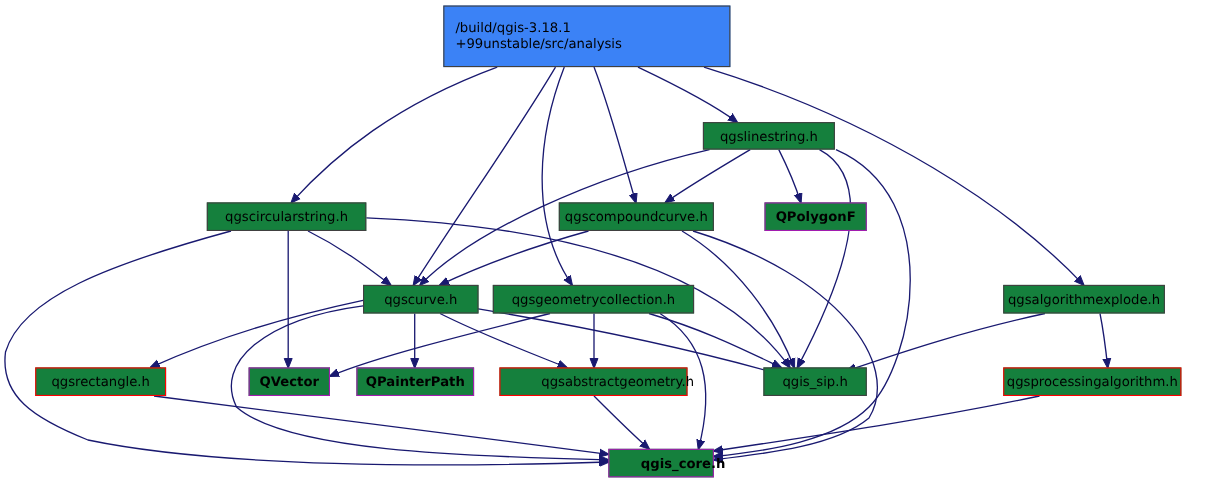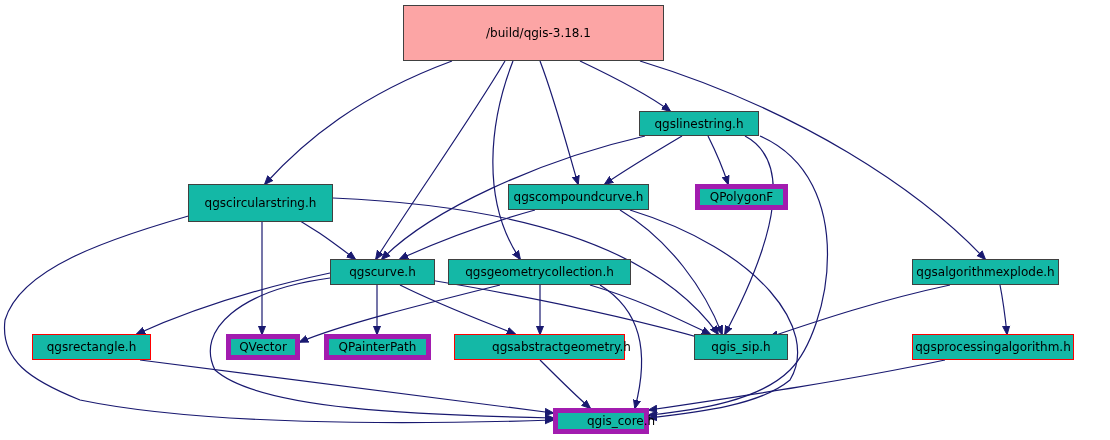--- a/index.html
+++ b/index.html
@@ -1,26 +1,26 @@
 <!DOCTYPE html>
 <html><head>
 <meta charset="utf-8">
 <style>
   html, body { margin: 0; padding: 0; background: #ffffff; }
   body { width: 1110px; height: 440px; position: relative; overflow: hidden;
          font-family: "DejaVu Sans", sans-serif; }
   #graph { position: absolute; left: 0; top: 0; width: 1110px; height: 440px; }
-  .node { position: absolute; box-sizing: border-box; background: #14b8a6;
+  .node { position: absolute; box-sizing: border-box; background: #15803d;
           font-size: 12px; color: #000; display: flex; align-items: center;
           justify-content: center; white-space: nowrap; cursor: pointer; }
   .node.normal { border: 1px solid #404040; }
-  .node.external { border: 5px solid #a21caf; }
+  .node.external { border: 1px solid #a21caf; font-weight: bold; }
   .node.incomplete { border: 1px solid #ff0000; }
-  .node.root { background: #fca5a5; border: 1px solid #404040; flex-direction: column;
-               align-items: center; justify-content: center; padding-left: 10px;
+  .node.root { background: #3b82f6; border: 1px solid #404040; flex-direction: column;
+               align-items: flex-start; justify-content: center; padding-left: 10px;
                line-height: 15px; }
   .node.root span { display: block; }
 </style>
 </head>
 <body>
 
 <svg id="graph" xmlns="http://www.w3.org/2000/svg" width="1110" height="440" viewBox="0 0 1110 440">
   <defs>
     <marker id="arrow" viewBox="0 0 10 10" refX="9" refY="5" markerWidth="9" markerHeight="9" orient="auto-start-reverse" markerUnits="userSpaceOnUse">
       <path d="M0,1 L10,5 L0,9 z" fill="#191970" stroke="#191970"></path>
@@ -57,24 +57,25 @@
       <path d="M950,285 C880,300 820,320 770,337" fill="none" stroke="#191970" stroke-width="1.2" marker-end="url(#arrow)"></path>
       <path d="M1000,285 C1003,300 1005,315 1007,334" fill="none" stroke="#191970" stroke-width="1.2" marker-end="url(#arrow)"></path>
       <path d="M140,360 C300,380 450,400 553,413" fill="none" stroke="#191970" stroke-width="1.2" marker-end="url(#arrow)"></path>
       <path d="M540,360 C560,380 575,395 590,408" fill="none" stroke="#191970" stroke-width="1.2" marker-end="url(#arrow)"></path>
       <path d="M945,360 C850,380 750,395 649,410" fill="none" stroke="#191970" stroke-width="1.2" marker-end="url(#arrow)"></path>
     </g>
 </svg>
 
 <div class="node root" style="left:403px; top:5px; width:261px; height:56px;">
   <span>/build/qgis-3.18.1</span>
+  <span>+99unstable/src/analysis</span>
 </div>
 
 <div class="node normal" style="left:639px; top:111px; width:120px; height:25px;">qgslinestring.h</div>
-<div class="node normal" style="left:188px; top:184px; width:145px; height:38px;">qgscircularstring.h</div>
+<div class="node normal" style="left:188px; top:184px; width:145px; height:26px;">qgscircularstring.h</div>
 <div class="node normal" style="left:508px; top:184px; width:141px; height:26px;">qgscompoundcurve.h</div>
 <div class="node external" style="left:695px; top:184px; width:93px; height:26px;">QPolygonF</div>
 <div class="node normal" style="left:330px; top:259px; width:105px; height:26px;">qgscurve.h</div>
 <div class="node normal" style="left:448px; top:259px; width:183px; height:26px;">qgsgeometrycollection.h</div>
 <div class="node normal" style="left:912px; top:259px; width:147px; height:26px;text-align:right;">qgsalgorithmexplode.h</div>
 <div class="node incomplete" style="left:32px; top:334px; width:119px; height:26px;">qgsrectangle.h</div>
 <div class="node external" style="left:226px; top:334px; width:74px; height:26px;">QVector</div>
 <div class="node external" style="left:324px; top:334px; width:107px; height:26px;">QPainterPath</div>
 <div class="node incomplete" style="left:454px; top:334px; width:171px; height:26px;padding-left:44px;">qgsabstractgeometry.h</div>
 <div class="node normal" style="left:694px; top:334px; width:94px; height:26px;">qgis_sip.h</div>

